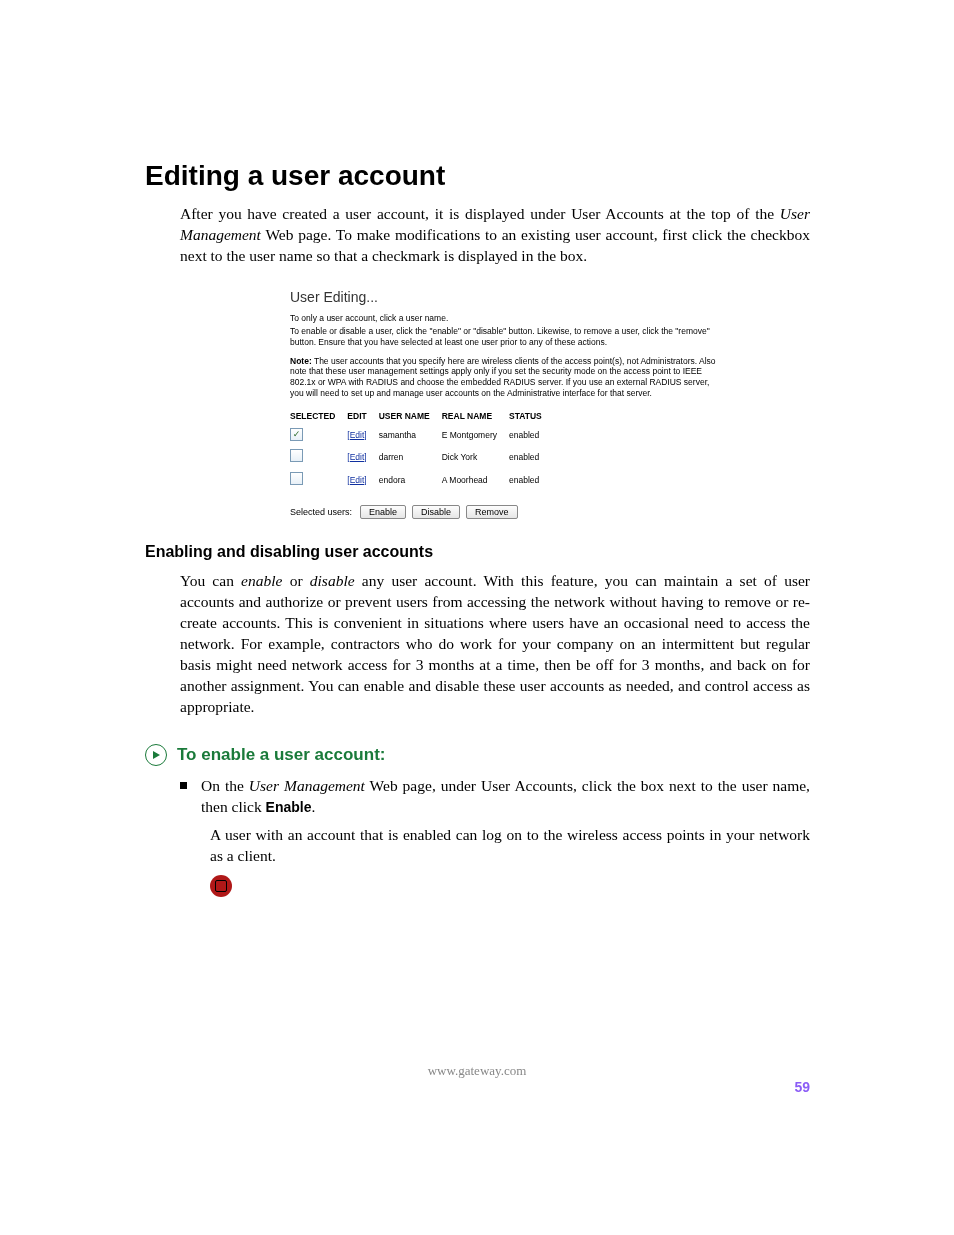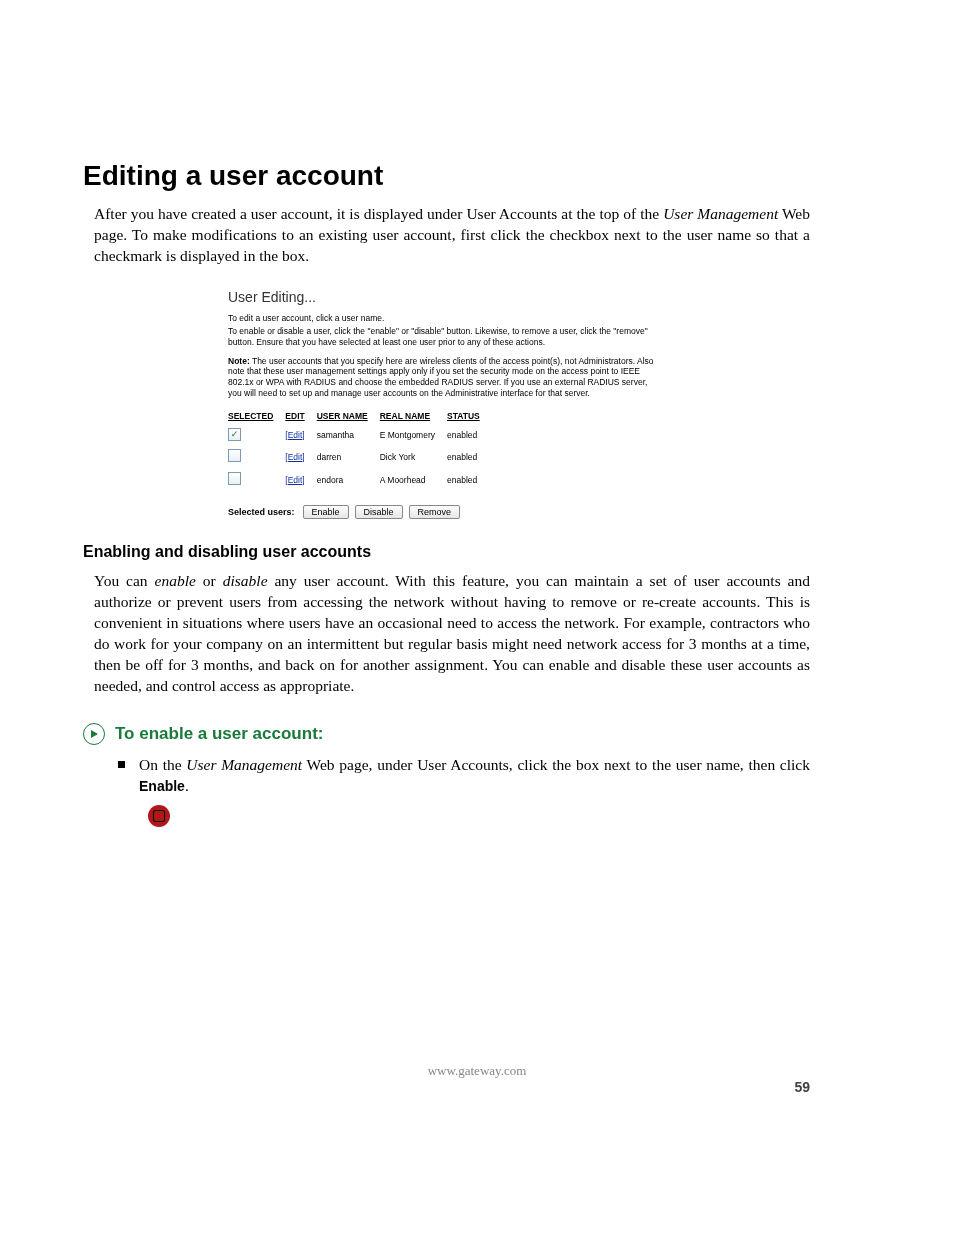--- a/index.html
+++ b/index.html
@@ -4,37 +4,37 @@
 <style>
   body {
     margin: 0;
     padding: 0;
     background: #fff;
     font-family: Georgia, 'Times New Roman', serif;
     color: #000;
     width: 954px;
   }
   .page {
-    padding: 160px 110px 60px 48px;
+    padding: 160px 110px 60px 110px;
     box-sizing: border-box;
     width: 920px;
     position: relative;
     min-height: 1235px;
   }
   h1.main-heading {
     font-family: "Trebuchet MS", "Lucida Sans", Arial, sans-serif;
     font-weight: bold;
     font-size: 28px;
     margin: 0 0 12px 35px;
     color: #000;
   }
   .body-para {
     font-size: 15.5px;
     line-height: 1.35;
-    margin: 0 0 12px 46px;
+    margin: 0 0 12px 70px;
     text-align: justify;
   }
   .italic { font-style: italic; }
   .bold-sans { font-family: Arial, Helvetica, sans-serif; font-weight: bold; font-size: 14px; }
   h2.sub-heading {
     font-family: "Trebuchet MS", "Lucida Sans", Arial, sans-serif;
     font-weight: bold;
     font-size: 16px;
     margin: 22px 0 10px 35px;
   }
@@ -99,36 +99,35 @@
   .fig-note { margin: 8px 0; font-size: 8.5px; line-height: 1.25; }
   table.users {
     border-collapse: collapse;
     margin-top: 10px;
     font-size: 8.5px;
   }
   table.users th {
     text-align: left;
     padding: 3px 12px 3px 0;
     font-weight: bold;
-    text-decoration: underline;
     font-size: 8.5px;
   }
   table.users td {
     padding: 4px 12px 4px 0;
     vertical-align: middle;
   }
   .chk {
     width: 11px; height: 11px; border: 1px solid #7a9ab5;
     background: linear-gradient(#fff,#e8f0f7);
     display: inline-flex; align-items: center; justify-content: center;
     font-size: 9px; color: #2a6a2a; line-height: 1;
   }
   .edit-link { color: #1030a0; text-decoration: underline; font-size: 8.5px; }
   .sel-row { margin-top: 14px; font-size: 9px; display: flex; align-items: center; gap: 6px;}
-  .sel-row .lbl { font-weight: bold; margin-right: 2px; }
+  .sel-row .lbl { font-weight: normal; margin-right: 2px; }
   .btn {
     font-family: Tahoma, Arial, sans-serif;
     font-size: 9px;
     border: 1px solid #888;
     background: linear-gradient(#fdfdfd,#e6e6e6);
     padding: 1px 8px;
     border-radius: 2px;
   }
   .footer {
     position: absolute;
@@ -139,37 +138,37 @@
     color: #888;
     font-family: Georgia, serif;
   }
   .page-num {
     position: absolute;
     bottom: 140px;
     right: 110px;
     font-family: Arial, sans-serif;
     font-weight: bold;
     font-size: 14px;
-    color: #404040;
+    color: #8b5cf6;
   }
 </style>
 </head>
 <body>
 
 <div class="page">
 
   <h1 class="main-heading">Editing a user account</h1>
 
   <p class="body-para">
     <span>After you have created a user account, it is displayed under User Accounts at the top of the </span><span class="italic">User Management</span><span> Web page. To make modifications to an existing user account, first click the checkbox next to the user name so that a checkmark is displayed in the box.</span>
   </p>
 
   <div class="figure">
     <div class="fig-title">User Editing...</div>
-    <div class="fig-line">To edit a user account, click a user name.</div>
+    <div class="fig-line">To only a user account, click a user name.</div>
     <div class="fig-line">To enable or disable a user, click the "enable" or "disable" button. Likewise, to remove a user, click the "remove" button. Ensure that you have selected at least one user prior to any of these actions.</div>
     <div class="fig-note">
       <b>Note:</b><span> The user accounts that you specify here are wireless clients of the access point(s), not Administrators. Also note that these user management settings apply only if you set the security mode on the access point to IEEE 802.1x or WPA with RADIUS and choose the embedded RADIUS server. If you use an external RADIUS server, you will need to set up and manage user accounts on the Administrative interface for that server.</span>
     </div>
 
     <table class="users">
       <tbody>
           <tr>
         <th>SELECTED</th>
         <th>EDIT</th>
@@ -226,20 +225,21 @@
     <span class="proc-title">To enable a user account:</span>
   </div>
 
   <div class="bullet-row">
     <span class="bullet-sq"></span>
     <div>
       <span>On the </span><span class="italic">User Management</span><span> Web page, under User Accounts, click the box next to the user name, then click </span><span class="bold-sans">Enable</span><span>.</span>
     </div>
   </div>
 
+  <p class="indent-para">A user with an account that is enabled can log on to the wireless access points in your network as a client.</p>
 
   <div class="stop-icon">
     <span class="inner"></span>
   </div>
 
   <div class="footer">www.gateway.com</div>
   <div class="page-num">59</div>
 
 </div>
 

